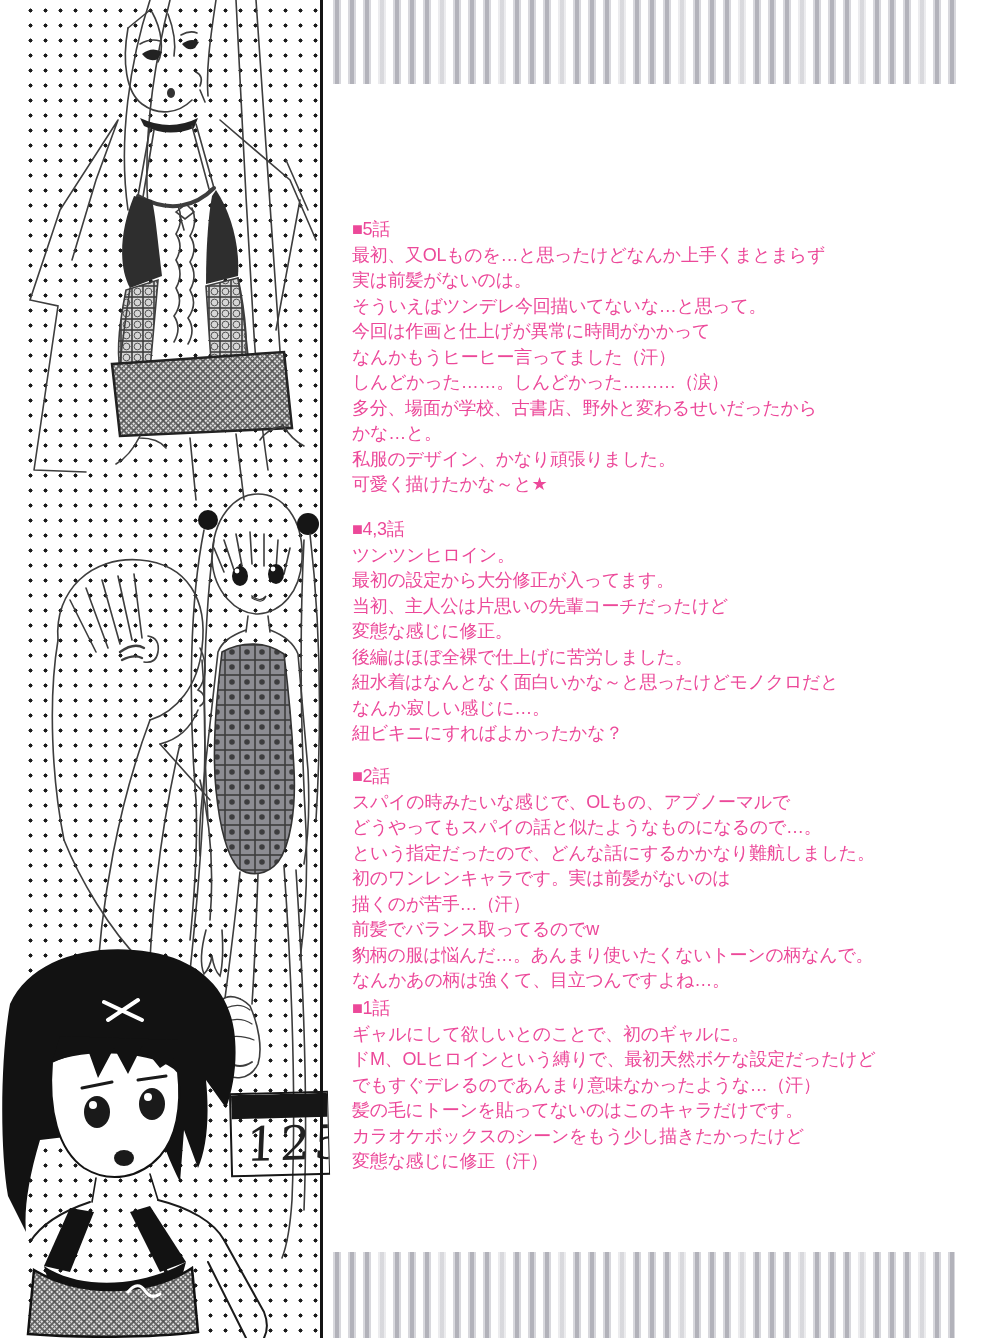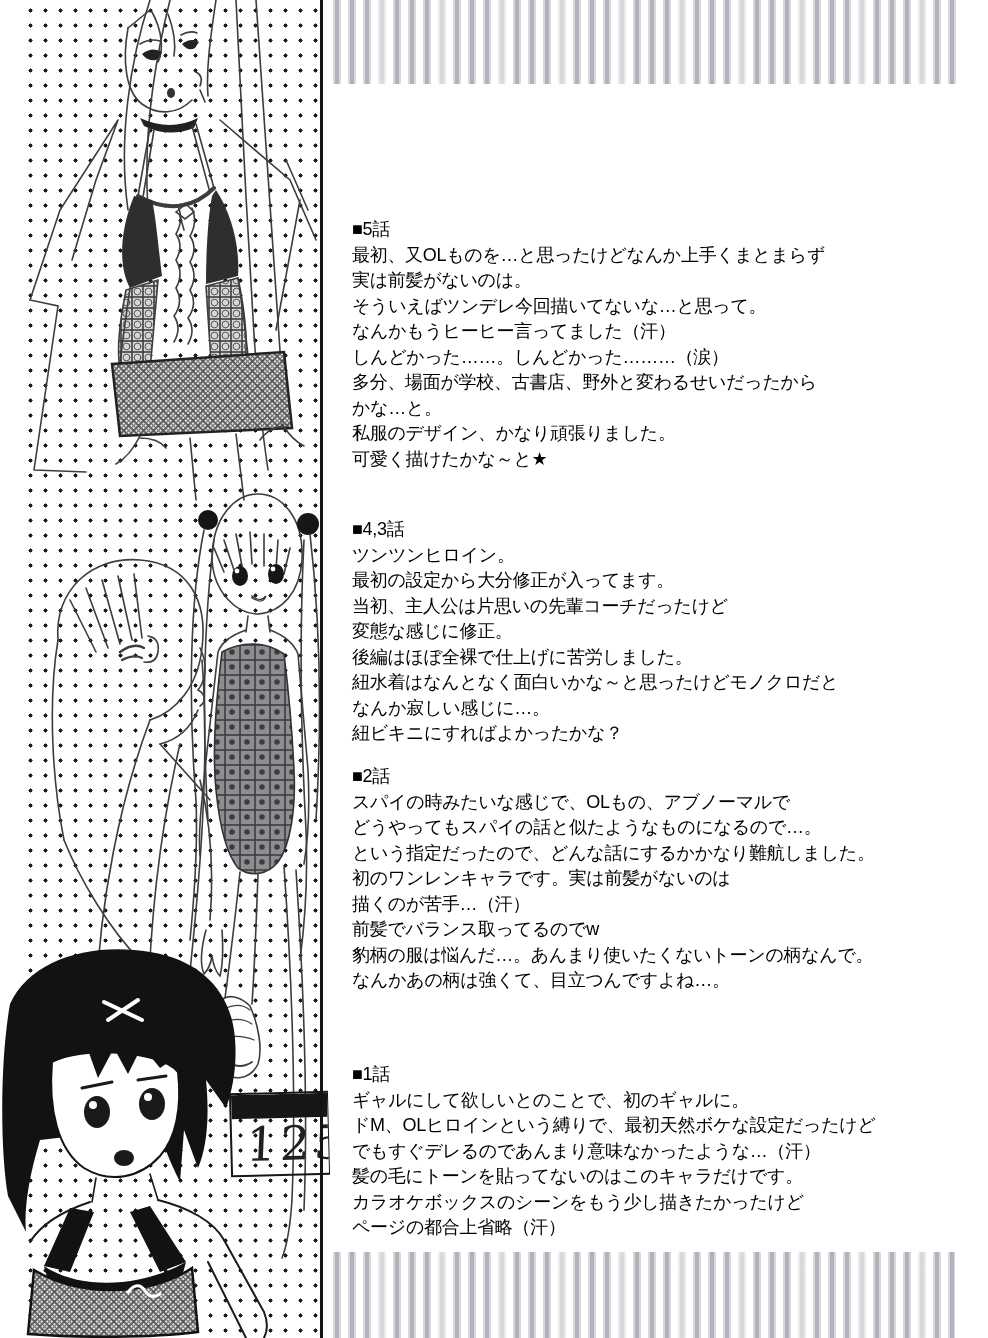--- a/index.html
+++ b/index.html
@@ -35,21 +35,21 @@
   }
   
   .stripe{
     position:absolute;
     background-image:
       repeating-linear-gradient(90deg,rgba(255,255,255,0) 0px,rgba(255,255,255,0) 45px,rgba(255,255,255,0.5) 45px,rgba(255,255,255,0.5) 60px),
       repeating-linear-gradient(90deg,#ffffff 0px,#ffffff 4px,#d8d8dd 4px,#d8d8dd 6px,#b2b2ba 6px,#b2b2ba 10px,#d8d8dd 10px,#d8d8dd 12px,#ffffff 12px,#ffffff 15px);
   }
   .stripe-top{left:329px;top:0;width:633px;height:84px;}
   .stripe-bottom{left:329px;top:1252px;width:626px;height:86px;}
-  .text-col{position:absolute;left:352px;top:0;width:620px;height:1264px;color:#000000;}
+  .text-col{position:absolute;left:352px;top:0;width:620px;height:1264px;color:#ec4899;}
   .sec{position:absolute;left:0;white-space:nowrap;font-size:18px;line-height:25.5px;letter-spacing:-0.3px;}
   .sec .hd,.sec .ln{height:25.5px;}
 </style>
 </head>
 <body>
 
 <div class="page">
 
   <div class="sketch-col">
     <div class="dots"></div>
@@ -170,20 +170,21 @@
   <div class="stripe stripe-top"></div>
   <div class="stripe stripe-bottom"></div>
 
   <div class="text-col">
 
     <section class="sec" style="top:217px">
       <div class="hd">■5話</div>
       <div class="ln">最初、又OLものを…と思ったけどなんか上手くまとまらず</div>
       <div class="ln">実は前髪がないのは。</div>
       <div class="ln">そういえばツンデレ今回描いてないな…と思って。</div>
+      <div class="ln">今回は作画と仕上げが異常に時間がかかって</div>
       <div class="ln">なんかもうヒーヒー言ってました（汗）</div>
       <div class="ln">しんどかった……。しんどかった………（涙）</div>
       <div class="ln">多分、場面が学校、古書店、野外と変わるせいだったから</div>
       <div class="ln">かな…と。</div>
       <div class="ln">私服のデザイン、かなり頑張りました。</div>
       <div class="ln">可愛く描けたかな～と★</div>
     </section>
 
     <section class="sec" style="top:517px">
       <div class="hd">■4,3話</div>
@@ -202,24 +203,24 @@
       <div class="ln">スパイの時みたいな感じで、OLもの、アブノーマルで</div>
       <div class="ln">どうやってもスパイの話と似たようなものになるので…。</div>
       <div class="ln">という指定だったので、どんな話にするかかなり難航しました。</div>
       <div class="ln">初のワンレンキャラです。実は前髪がないのは</div>
       <div class="ln">描くのが苦手…（汗）</div>
       <div class="ln">前髪でバランス取ってるのでw</div>
       <div class="ln">豹柄の服は悩んだ…。あんまり使いたくないトーンの柄なんで。</div>
       <div class="ln">なんかあの柄は強くて、目立つんですよね…。</div>
     </section>
 
-    <section class="sec" style="top:1062px">
+    <section class="sec" style="top:996px">
       <div class="hd">■1話</div>
       <div class="ln">ギャルにして欲しいとのことで、初のギャルに。</div>
       <div class="ln">ドM、OLヒロインという縛りで、最初天然ボケな設定だったけど</div>
       <div class="ln">でもすぐデレるのであんまり意味なかったような…（汗）</div>
       <div class="ln">髪の毛にトーンを貼ってないのはこのキャラだけです。</div>
       <div class="ln">カラオケボックスのシーンをもう少し描きたかったけど</div>
-      <div class="ln">ページの都合上省略（汗）</div>
+      <div class="ln">変態な感じに修正（汗）</div>
     </section>
 
   </div>
 </div>
 
 </body></html>

